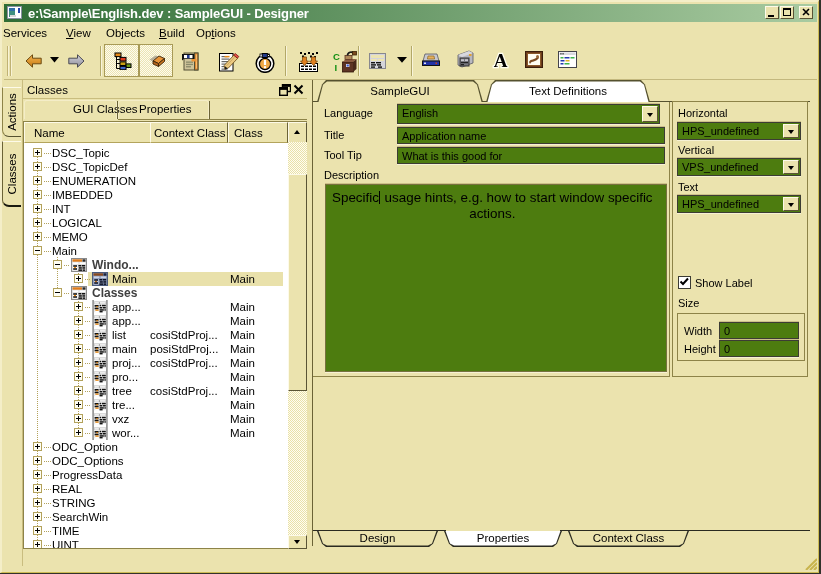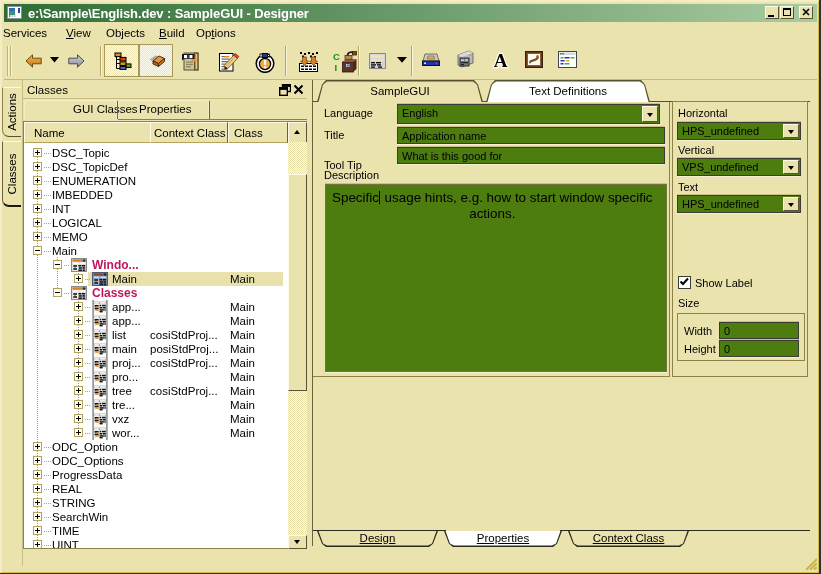--- a/index.html
+++ b/index.html
@@ -27,21 +27,21 @@
   .vtab span { position:absolute; left:50%; top:50%; transform:translate(-50%,-50%) rotate(-90deg); white-space:nowrap; }
   #grid { position:absolute; left:23px; top:121px; width:284px; height:428px; border:1px solid #8d8348; background:#fff; }
   .hcell { position:absolute; top:0; height:21px; background:#ebe3ae;
     border-top:1px solid #fdfae8; border-left:1px solid #fdfae8;
     border-right:1px solid #6b6336; border-bottom:1px solid #b3a45c;
     padding:4px 0 0 9px; overflow:hidden; white-space:nowrap; }
   .trow { position:absolute; left:0; width:263px; height:14px; line-height:14px; white-space:nowrap; }
   .exp { position:absolute; top:2px; width:9px; height:9px; border:1px solid #b3a25c; background:#fffef4; }
   .exp i { position:absolute; left:1px; top:3px; width:5px; height:1px; background:#000; }
   .exp.plus b { position:absolute; left:3px; top:1px; width:1px; height:5px; background:#000; }
-  .purple { color:#be185d; font-weight:bold; font-size:12px; }
+  .purple { color:#404040; font-weight:bold; font-size:12px; }
   .ctx { position:absolute; left:126px; top:0; }
   .cls { position:absolute; left:206px; top:0; }
   .lbl { position:absolute; top:0; }
   .fi { position:absolute; top:0; }
   .raised { background:#ebe3ae;
     border-top:1px solid #fdfae8; border-left:1px solid #fdfae8;
     border-right:1px solid #5a5435; border-bottom:1px solid #5a5435; }
   .sb-track { background: repeating-conic-gradient(#fffdf2 0 25%, #e9e1a8 0 50%) 0 0/2px 2px; }
   .field { position:absolute; background:#4d7c0f; border:1px solid #3c3c34; font-size:11px; box-shadow:0 -1px 0 #cdc189, 0 1px 0 #f6f1d4;text-align:center; }
   .field > span { position:absolute; left:4px; top:2px; white-space:pre; }
@@ -51,21 +51,21 @@
   .arr { position:absolute; width:0; height:0; border-left:3.5px solid transparent;
     border-right:3.5px solid transparent; border-top:4px solid #000; }
   .rlbl { position:absolute; font-size:11px; }
   .tab-t { position:absolute; top:80px; height:22px; text-align:center; padding-top:5px; }
   .tab-t .bg1 { position:absolute; left:0; top:0; width:100%; height:100%; background:#55512f;
     clip-path: polygon(0 100%, 5px 20%, 9px 0, calc(100% - 9px) 0, calc(100% - 5px) 20%, 100% 100%); }
   .tab-t .bg2 { position:absolute; left:0; top:0; width:100%; height:100%; background:#ebe3ae;
     clip-path: polygon(1.5px 100%, 6px 22%, 10px 1.5px, calc(100% - 10px) 1.5px, calc(100% - 6px) 22%, calc(100% - 1.5px) 100%); }
   .tab-t.active .bg2 { background:#fff; }
   .tab-t span { position:relative; }
-  .tab-b { position:absolute; top:531px; height:16px; text-align:center; padding-top:1px;text-decoration:underline; }
+  .tab-b { position:absolute; top:531px; height:16px; text-align:center; padding-top:1px; }
   .tab-b .bg1 { position:absolute; left:0; top:0; width:100%; height:100%; background:#2a2a20;
     clip-path: polygon(0 0, 100% 0, calc(100% - 5px) 80%, calc(100% - 9px) 100%, 9px 100%, 5px 80%); }
   .tab-b .bg2 { position:absolute; left:0; top:0; width:100%; height:100%; background:#ebe3ae;
     clip-path: polygon(1.5px 0, calc(100% - 1.5px) 0, calc(100% - 6px) 78%, calc(100% - 10px) calc(100% - 1.5px), 10px calc(100% - 1.5px), 6px 78%); }
   .tab-b.active .bg2 { background:#fff; }
   .tab-b span { position:relative; }
   .dotv { position:absolute; width:1px;
     background-image:repeating-linear-gradient(to bottom,#b3a25c 0 1px,transparent 1px 2px); }
   .doth { position:absolute; top:7px; height:1px;
     background-image:repeating-linear-gradient(to right,#b3a25c 0 1px,transparent 1px 2px); }
@@ -869,21 +869,21 @@
 <div class="field" style="left:397px;top:104px;width:263px;height:20px;">
   <span>English</span>
   <div class="combo-btn" style="height:16px;">
       <div class="arr" style="left:4px;top:6px;"></div>
     </div>
 </div>
 <span class="rlbl" style="left:324px;top:129px;">Title</span>
 <div class="field" style="left:397px;top:127px;width:268px;height:17px;">
     <span>Application name</span>
   </div>
-<span class="rlbl" style="left:324px;top:149px;margin-top:10px;">Tool Tip</span>
+<span class="rlbl" style="left:324px;top:149px;">Tool Tip</span>
 <div class="field" style="left:397px;top:147px;width:268px;height:17px;padding-left:46px;">
     <span>What is this good for</span>
   </div>
 <span class="rlbl" style="left:324px;top:169px;">Description</span>
 <div class="field" style="left:325px;top:184px;width:342px;height:188px;border-color:#77713f;">
   <div class="abs" style="left:6px;top:5px;font-size:13.4px;line-height:16px;">Specific<span style="display:inline-block;width:1px;height:13px;background:#000;vertical-align:-2px;margin-right:1px;"></span> usage hints, e.g. how to start window specific<br>actions.</div>
 </div>
 
 <span class="rlbl" style="left:678px;top:107px;">Horizontal</span>
 <div class="field" style="left:677px;top:122px;width:124px;height:18px;">

